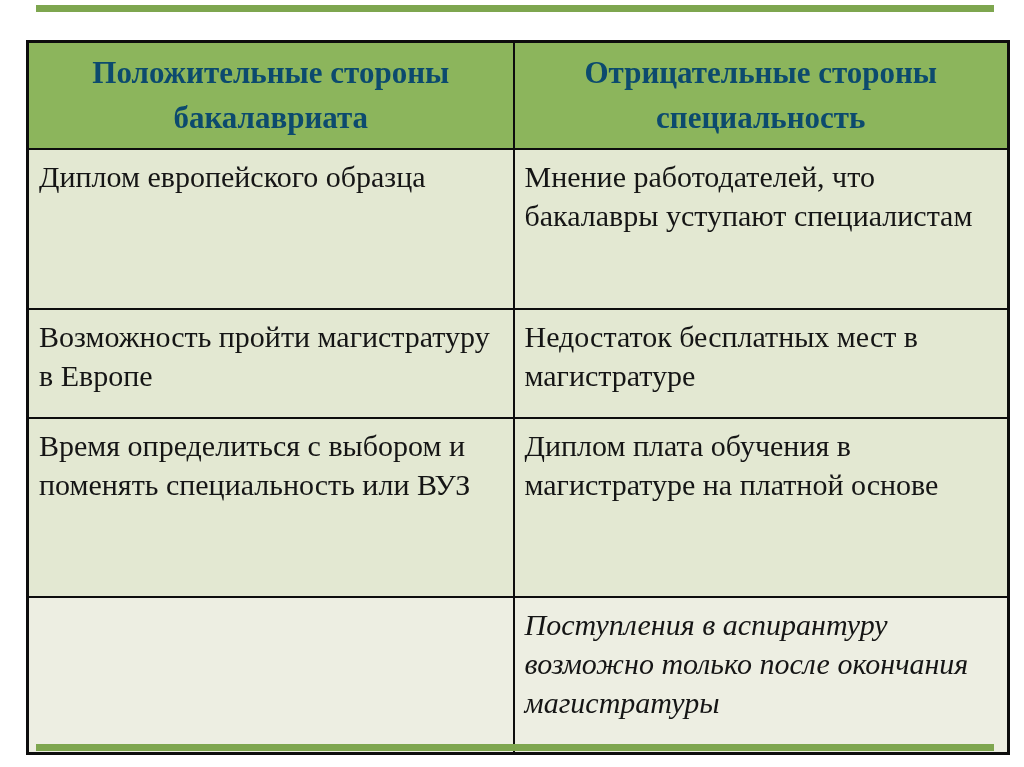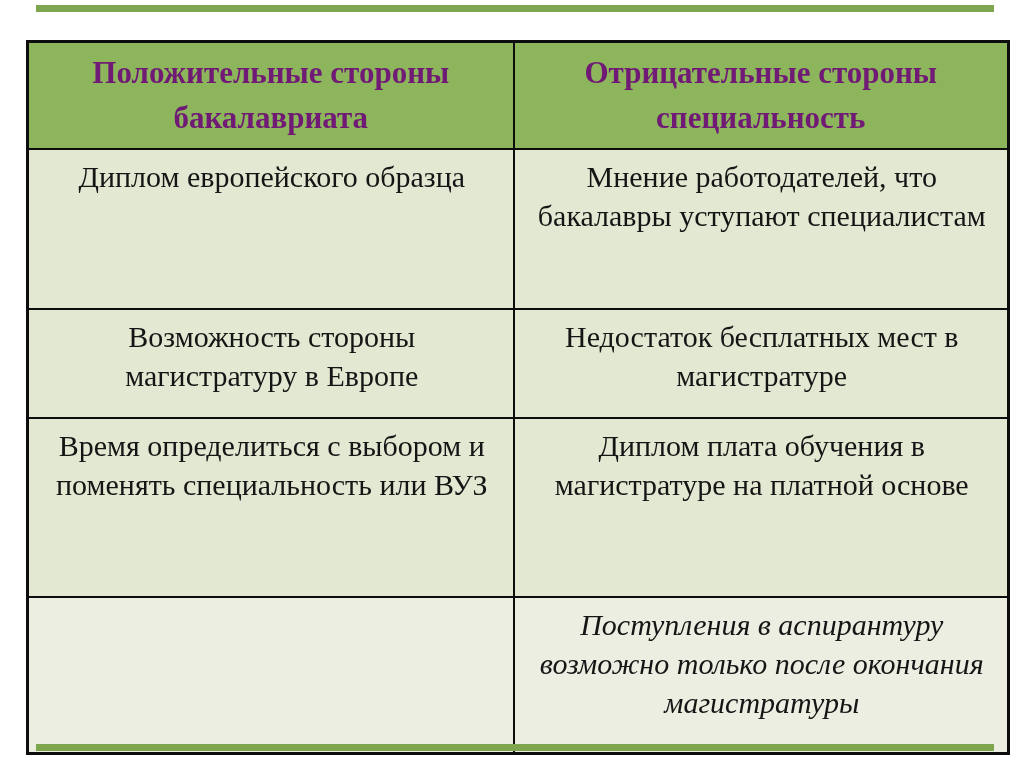--- a/index.html
+++ b/index.html
@@ -23,25 +23,25 @@
     border:3px solid var(--border);
   }
   col.c1{width:486px;}
   col.c2{width:495px;}
   th,td{border:2px solid var(--border);}
   th{
     background:var(--header-bg);
     height:107px;
     font-size:31px;font-weight:bold;line-height:45px;
     text-align:center;vertical-align:middle;
-    padding:0 20px;color:#701a75;
+    padding:0 20px;color:#0c4a6e;
   }
   td{
     background:var(--row-bg);
-    vertical-align:top;text-align:center;
+    vertical-align:top;text-align:left;
     font-size:30px;line-height:39px;
     padding:7px 8px 22px 10px;
   }
   tr.r1{height:160px;}
   tr.r2{height:108px;}
   tr.r3{height:179px;}
   tr.r4{height:157px;}
   tr.r4 td{background:var(--last-row-bg);font-style:italic;}
 </style>
 </head>
@@ -61,21 +61,21 @@
         <th>Положительные стороны бакалавриата</th>
         <th>Отрицательные стороны специальность</th>
       </tr>
     </thead>
     <tbody>
       <tr class="r1">
         <td>Диплом европейского образца</td>
         <td>Мнение работодателей, что бакалавры уступают специалистам</td>
       </tr>
       <tr class="r2">
-        <td>Возможность стороны магистратуру в Европе</td>
+        <td>Возможность пройти магистратуру в Европе</td>
         <td>Недостаток бесплатных мест в магистратуре</td>
       </tr>
       <tr class="r3">
         <td>Время определиться с выбором и поменять специальность или ВУЗ</td>
         <td>Диплом плата обучения в магистратуре на платной основе</td>
       </tr>
       <tr class="r4">
         <td></td>
         <td>Поступления в аспирантуру возможно только после окончания магистратуры</td>
       </tr>

